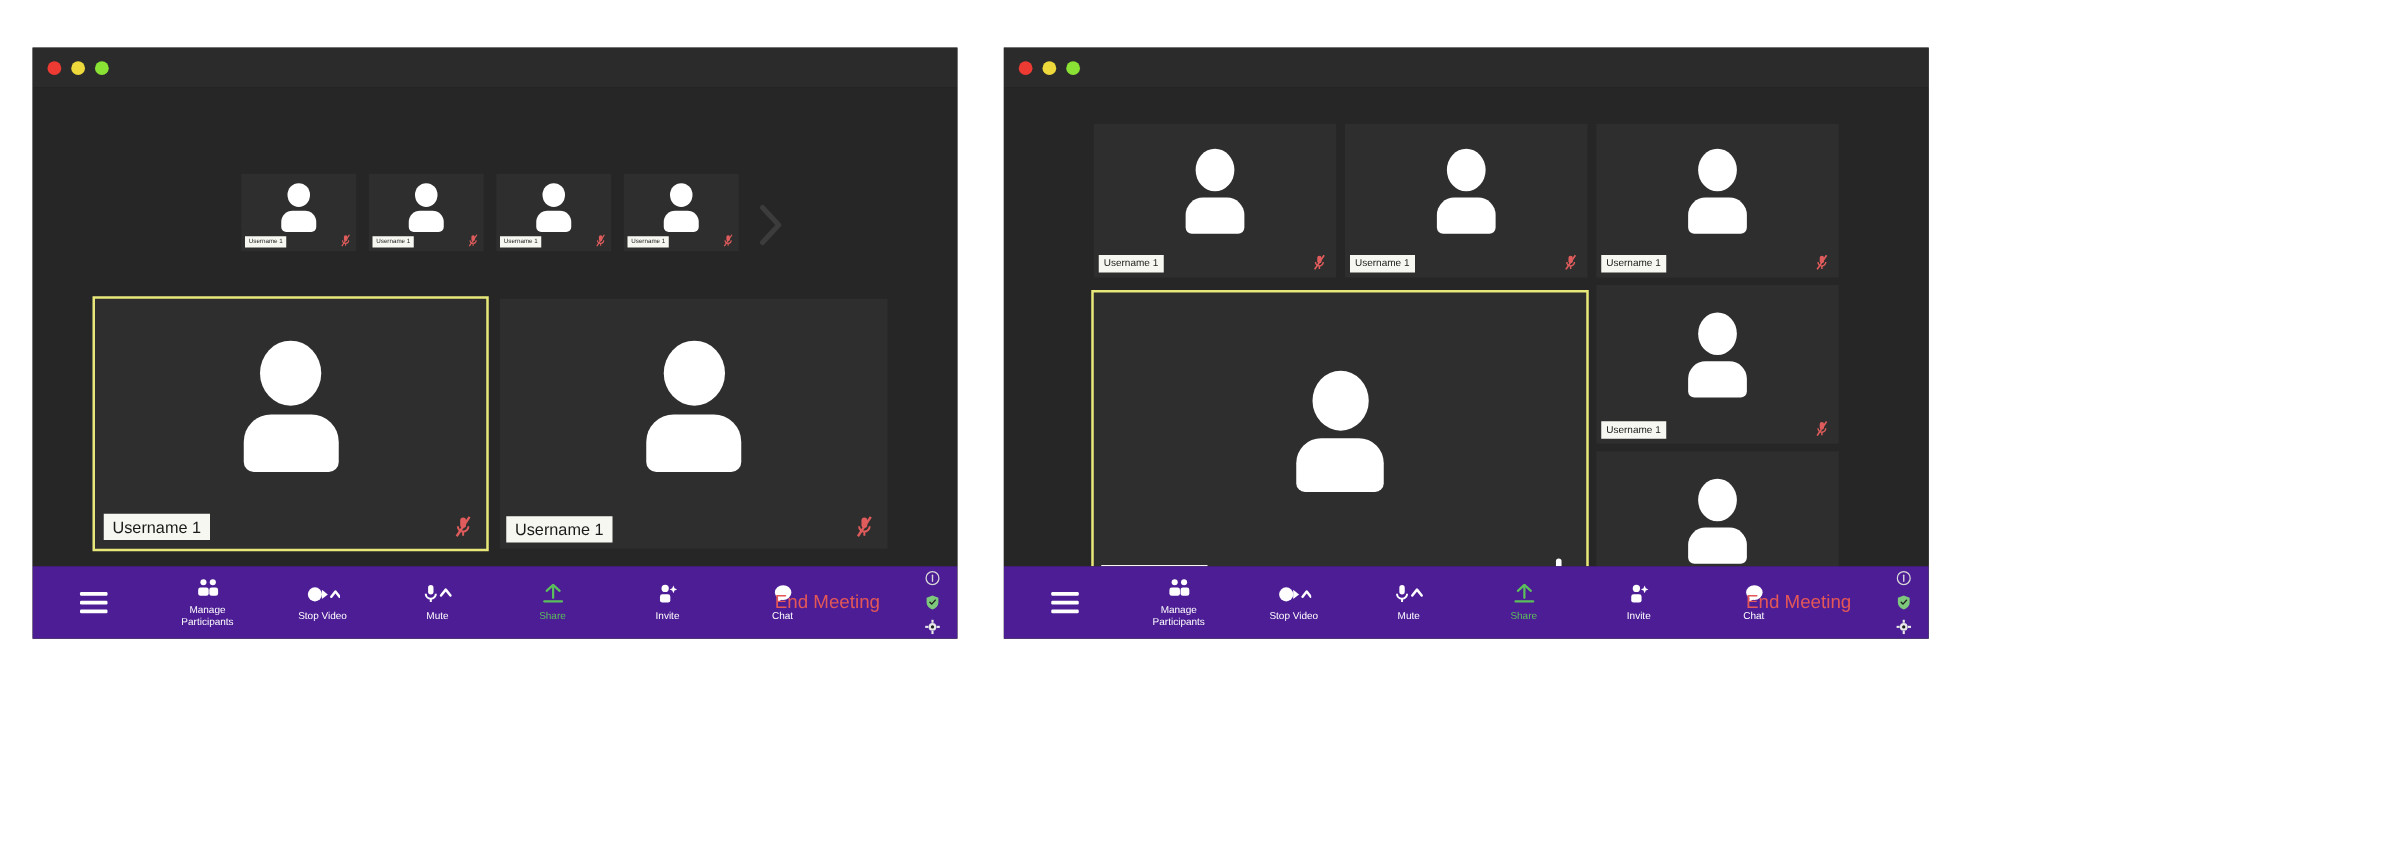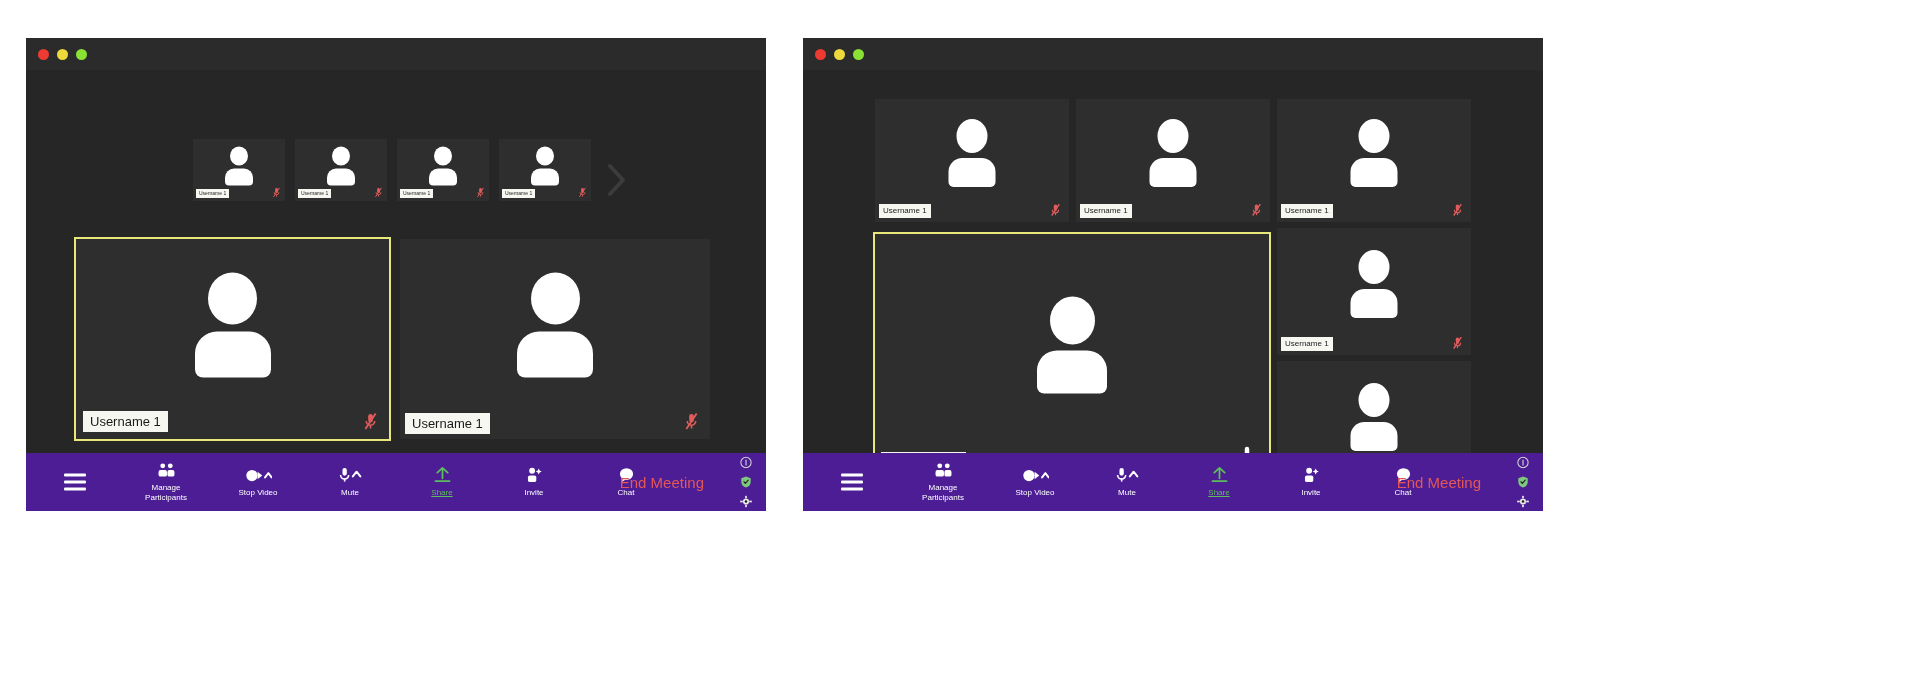--- a/index.html
+++ b/index.html
@@ -154,21 +154,21 @@
     justify-content: center;
     line-height: 0;
   }
   .tool-label {
     font-size: 8px;
     color: #ffffff;
     text-align: center;
     line-height: 1.15;
     font-family: "Liberation Sans", sans-serif;
   }
-  .tool-item.share .tool-label { color: #5bbf5b; text-decoration: underline; }
+  .tool-item.share .tool-label { color: #5bbf5b; }
 
   .end-meeting {
     position: absolute;
     right: 62px;
     top: 50%;
     transform: translateY(-50%);
     color: #e35757;
     font-size: 15px;
     font-family: "Liberation Sans", sans-serif;
     white-space: nowrap;

